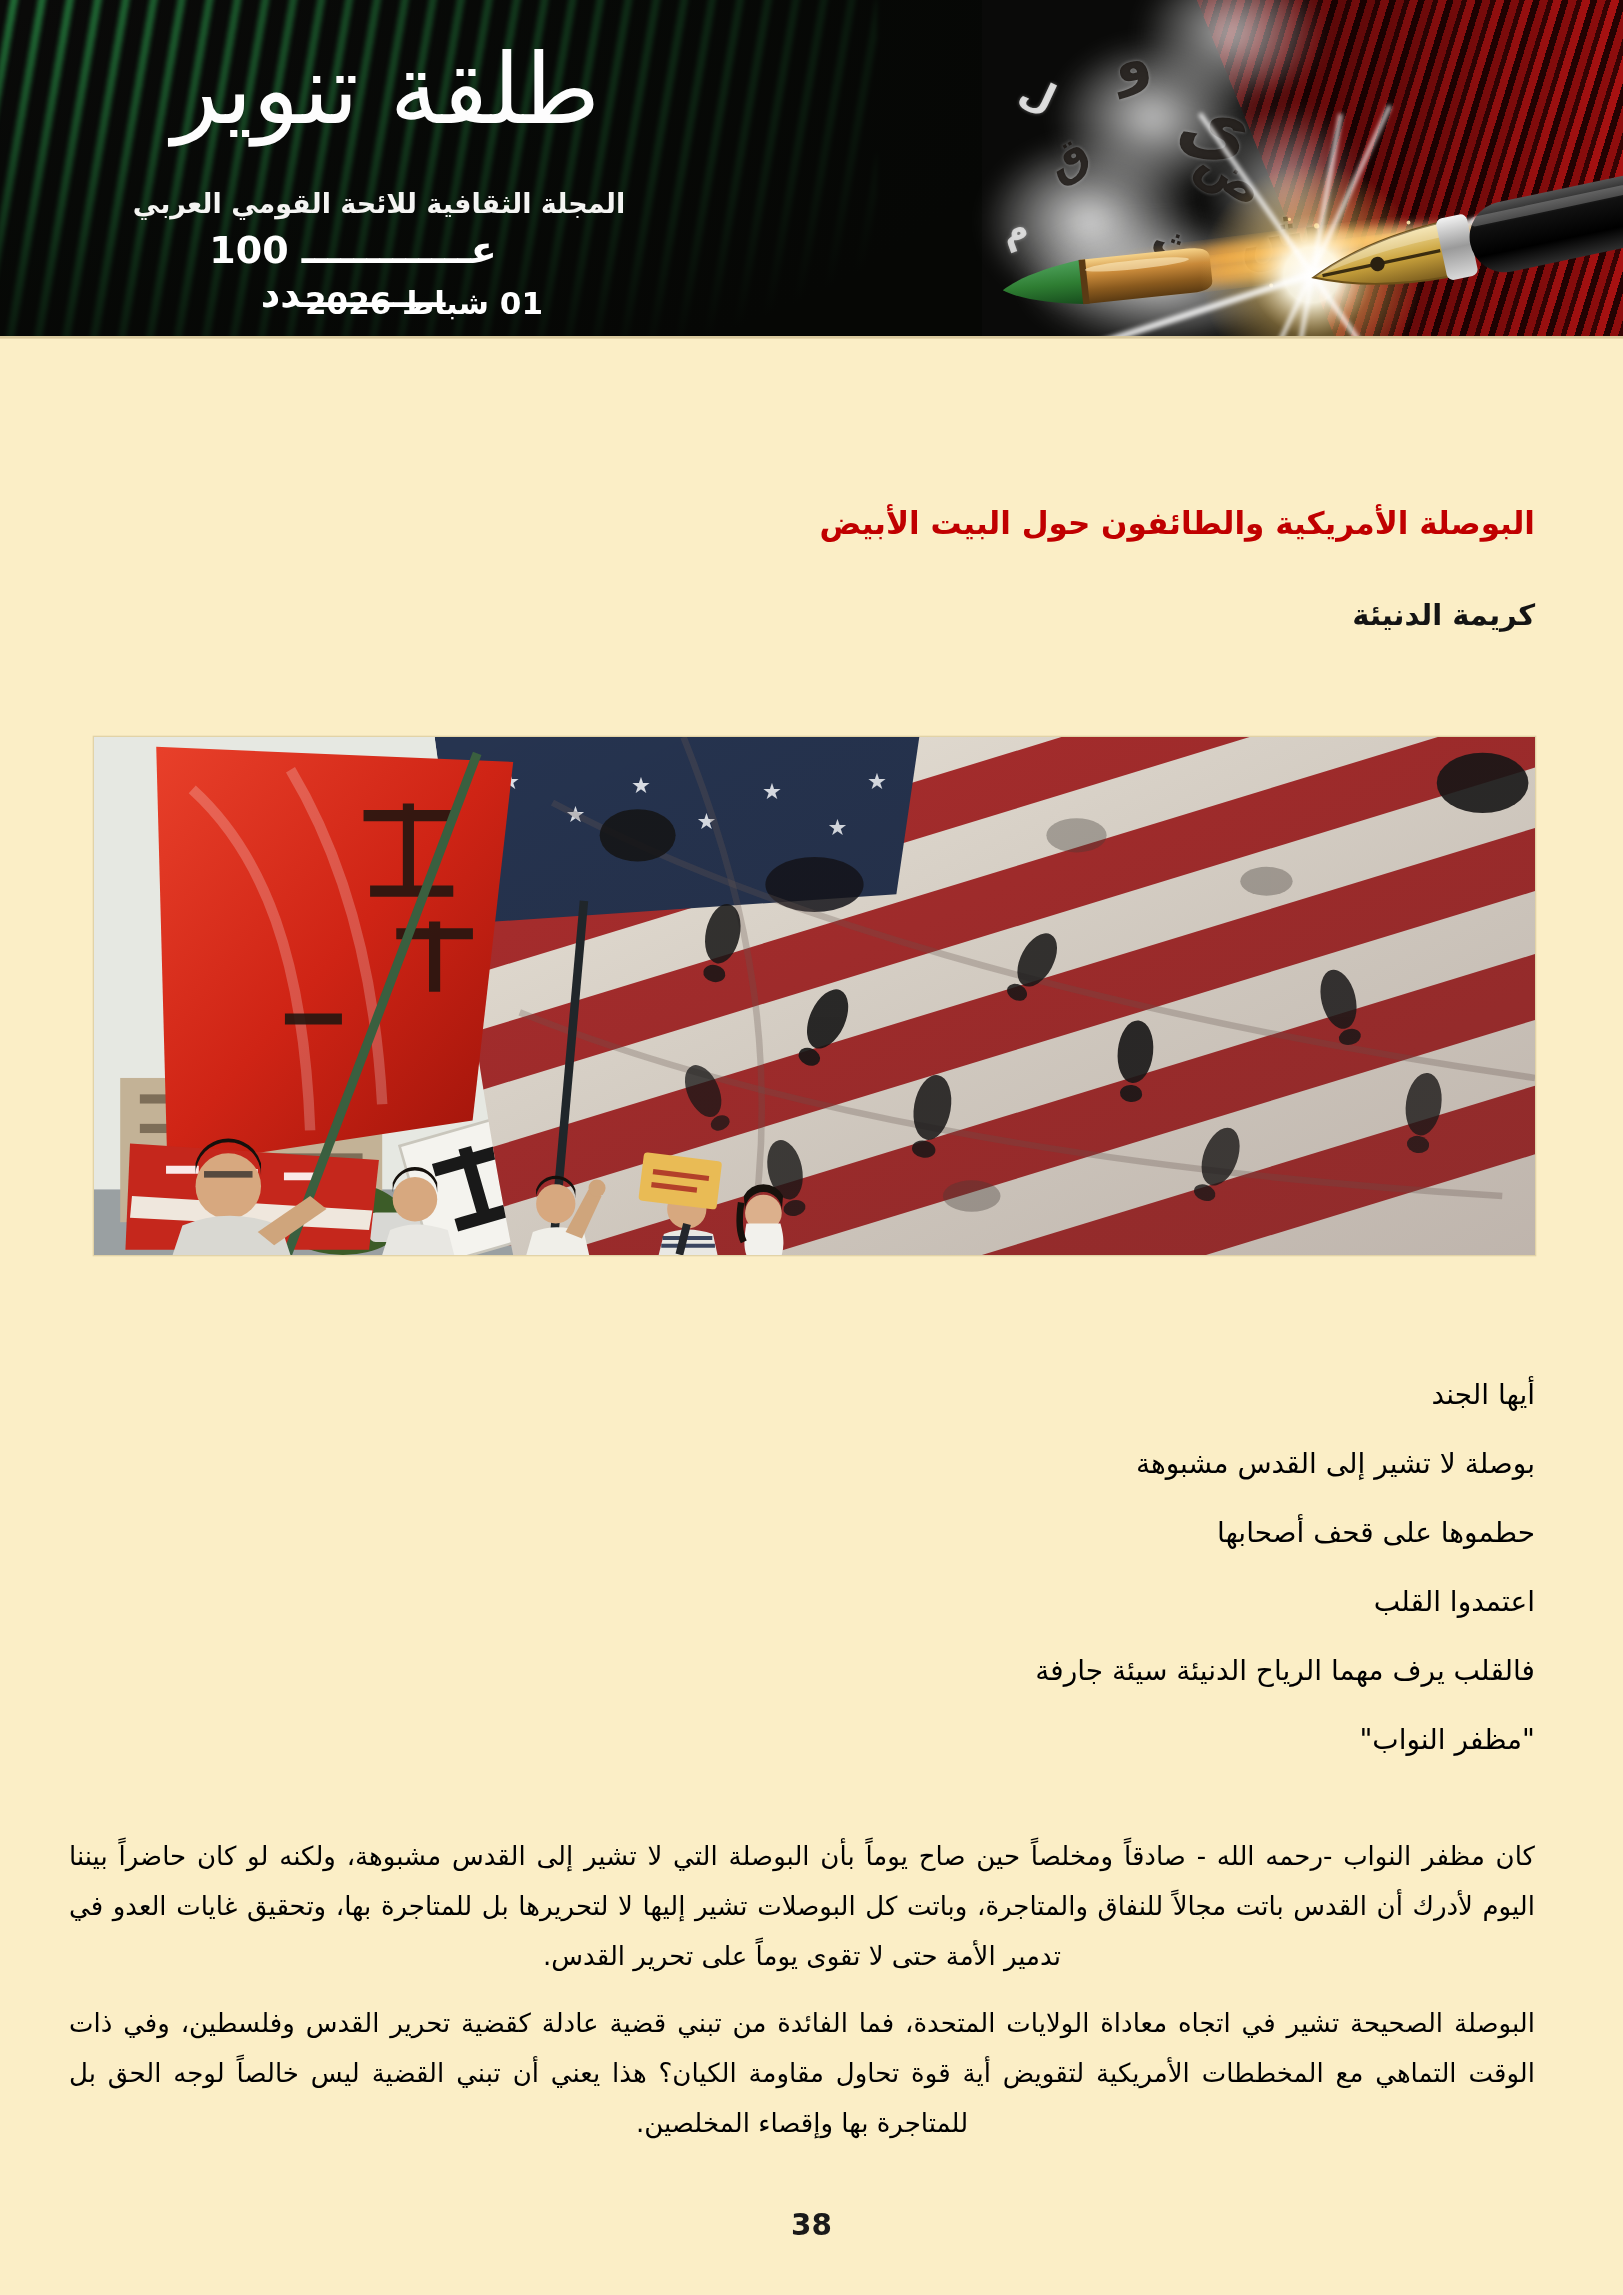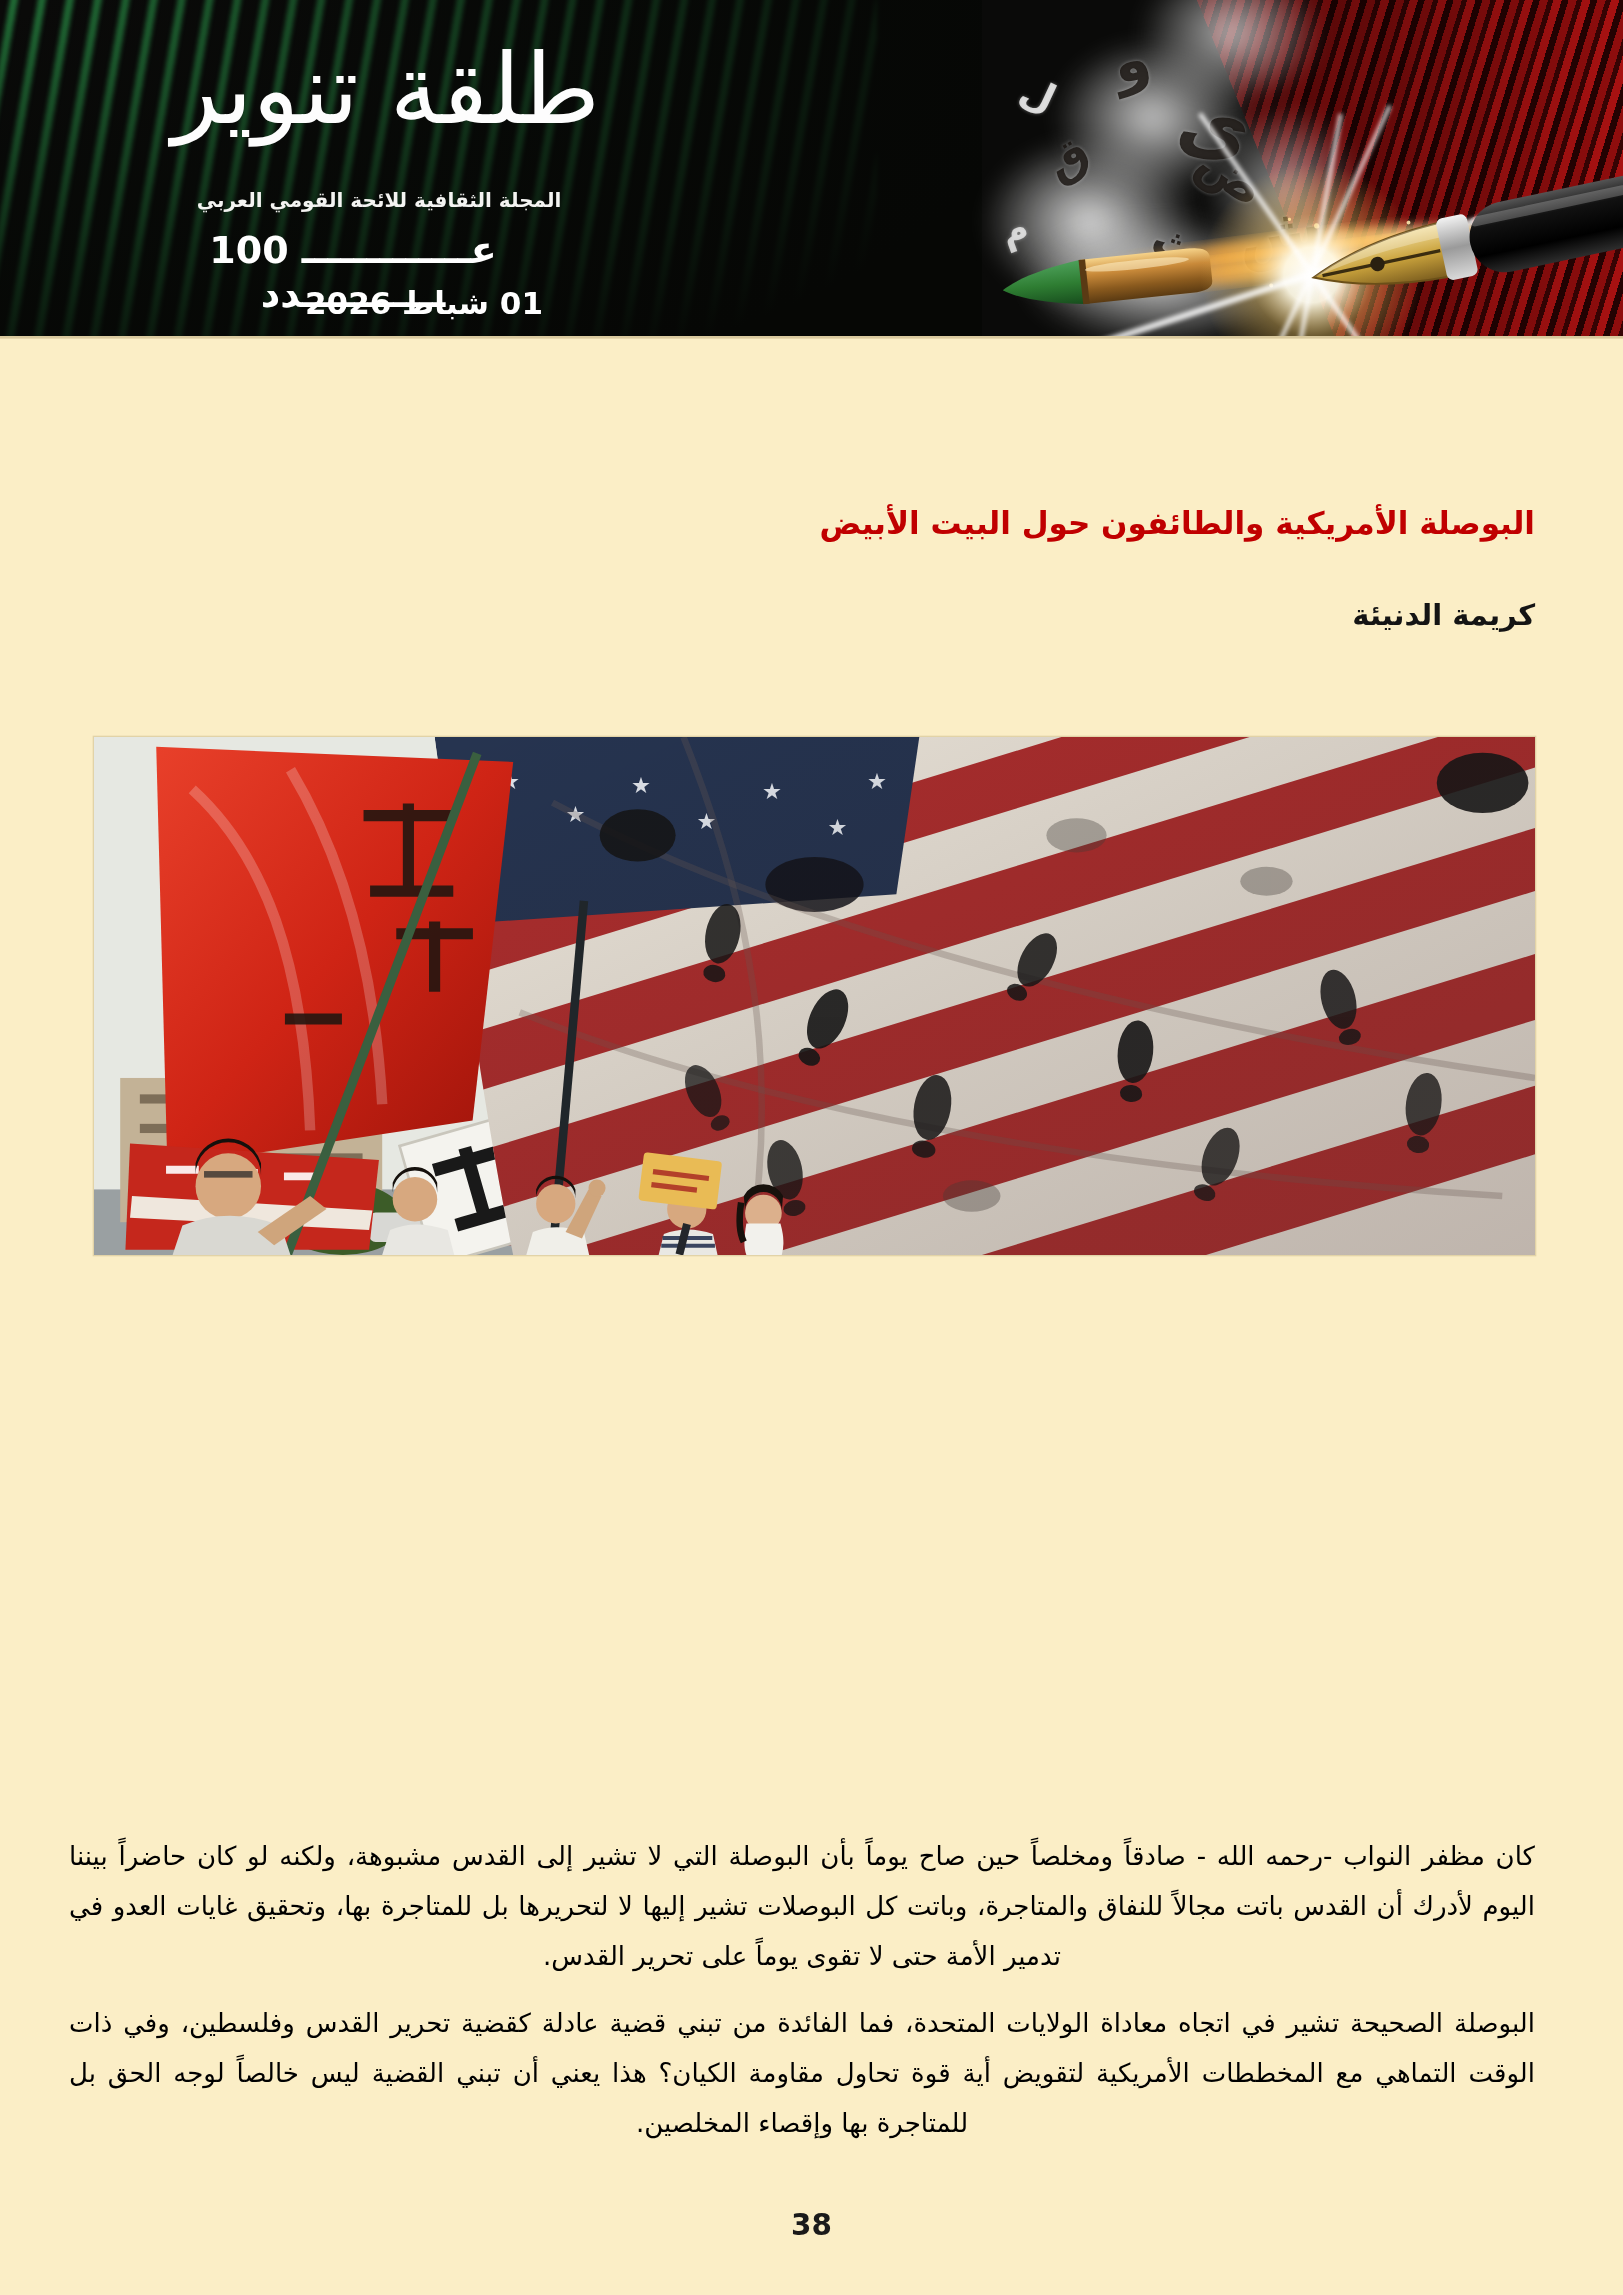--- a/index.html
+++ b/index.html
@@ -25,21 +25,21 @@
   .sm2{left:1054px;top:39px;width:196px;height:157px;opacity:.9;}
   .sm3{left:1139px;top:-39px;width:183px;height:144px;opacity:.8;}
   .sm4{left:1021px;top:216px;width:275px;height:131px;opacity:.9;}
   .sm5{left:1204px;top:105px;width:157px;height:170px;opacity:.65;}
   .smoke-letter{position:absolute;color:rgba(25,20,16,.85);font-weight:bold;
         text-shadow:0 0 3.9px rgba(255,255,255,.35);}
   .mast-art{position:absolute;left:0;top:0;width:1623px;height:336px;}
   .m-title{position:absolute;top:29px;left:85px;width:602px;text-align:center;direction:rtl;
         color:#fdfdfd;font-weight:normal;font-size:97px;line-height:1.25;letter-spacing:1.3px;}
   .m-sub{position:absolute;top:188px;left:124px;width:510px;text-align:center;direction:rtl;
-        color:#f4f4f2;font-weight:bold;font-size:20px;}
+        color:#f4f4f2;font-weight:bold;font-size:27px;}
   .m-issue{position:absolute;top:228px;left:160px;width:386px;text-align:center;direction:rtl;
         color:#ffffff;font-weight:bold;font-size:38px;}
   .m-date{position:absolute;top:285px;left:301px;width:242px;text-align:right;direction:rtl;
         color:#ffffff;font-weight:bold;font-size:31px;}
   
   .article-title{position:absolute;top:476px;left:88px;right:88px;direction:rtl;text-align:right;
         color:#C00000;font-weight:bold;font-size:31px;line-height:52px;}
   .author{position:absolute;top:598px;left:88px;right:88px;direction:rtl;text-align:right;
         color:#141414;font-weight:bold;font-size:29px;}
   .photo{position:absolute;top:737px;left:94px;width:1441px;height:518px;margin:0;
@@ -354,20 +354,28 @@
         <path d="M 988,710 q -6,40 4,60" stroke="#17110c" stroke-width="10" fill="none"></path>
 
         <rect x="835" y="640" width="120" height="74" rx="6" transform="rotate(7 895 677)" fill="#e9bb55"></rect>
         <g stroke="#b3402a" stroke-width="8">
             <path d="M 852,668 h 86 M 852,688 h 70" transform="rotate(7 895 677)"></path>
           </g>
       </g>
     </svg>
   </figure>
 
+  <div class="poem">
+    <div class="poem-line">أيها الجند</div>
+    <div class="poem-line">بوصلة لا تشير إلى القدس مشبوهة</div>
+    <div class="poem-line">حطموها على قحف أصحابها</div>
+    <div class="poem-line">اعتمدوا القلب</div>
+    <div class="poem-line">فالقلب يرف مهما الرياح الدنيئة سيئة جارفة</div>
+    <div class="poem-line">"مظفر النواب"</div>
+  </div>
 
   <div class="paras">
     <p>كان مظفر النواب -رحمه الله - صادقاً ومخلصاً حين صاح يوماً بأن البوصلة التي لا تشير إلى القدس مشبوهة، ولكنه لو كان حاضراً بيننا اليوم لأدرك أن القدس باتت مجالاً للنفاق والمتاجرة، وباتت كل البوصلات تشير إليها لا لتحريرها بل للمتاجرة بها، وتحقيق غايات العدو في تدمير الأمة حتى لا تقوى يوماً على تحرير القدس.</p>
     <p>البوصلة الصحيحة تشير في اتجاه معاداة الولايات المتحدة، فما الفائدة من تبني قضية عادلة كقضية تحرير القدس وفلسطين، وفي ذات الوقت التماهي مع المخططات الأمريكية لتقويض أية قوة تحاول مقاومة الكيان؟ هذا يعني أن تبني القضية ليس خالصاً لوجه الحق بل للمتاجرة بها وإقصاء المخلصين.</p>
   </div>
 
   <div class="page-num">38</div>
 </div>
 
 

